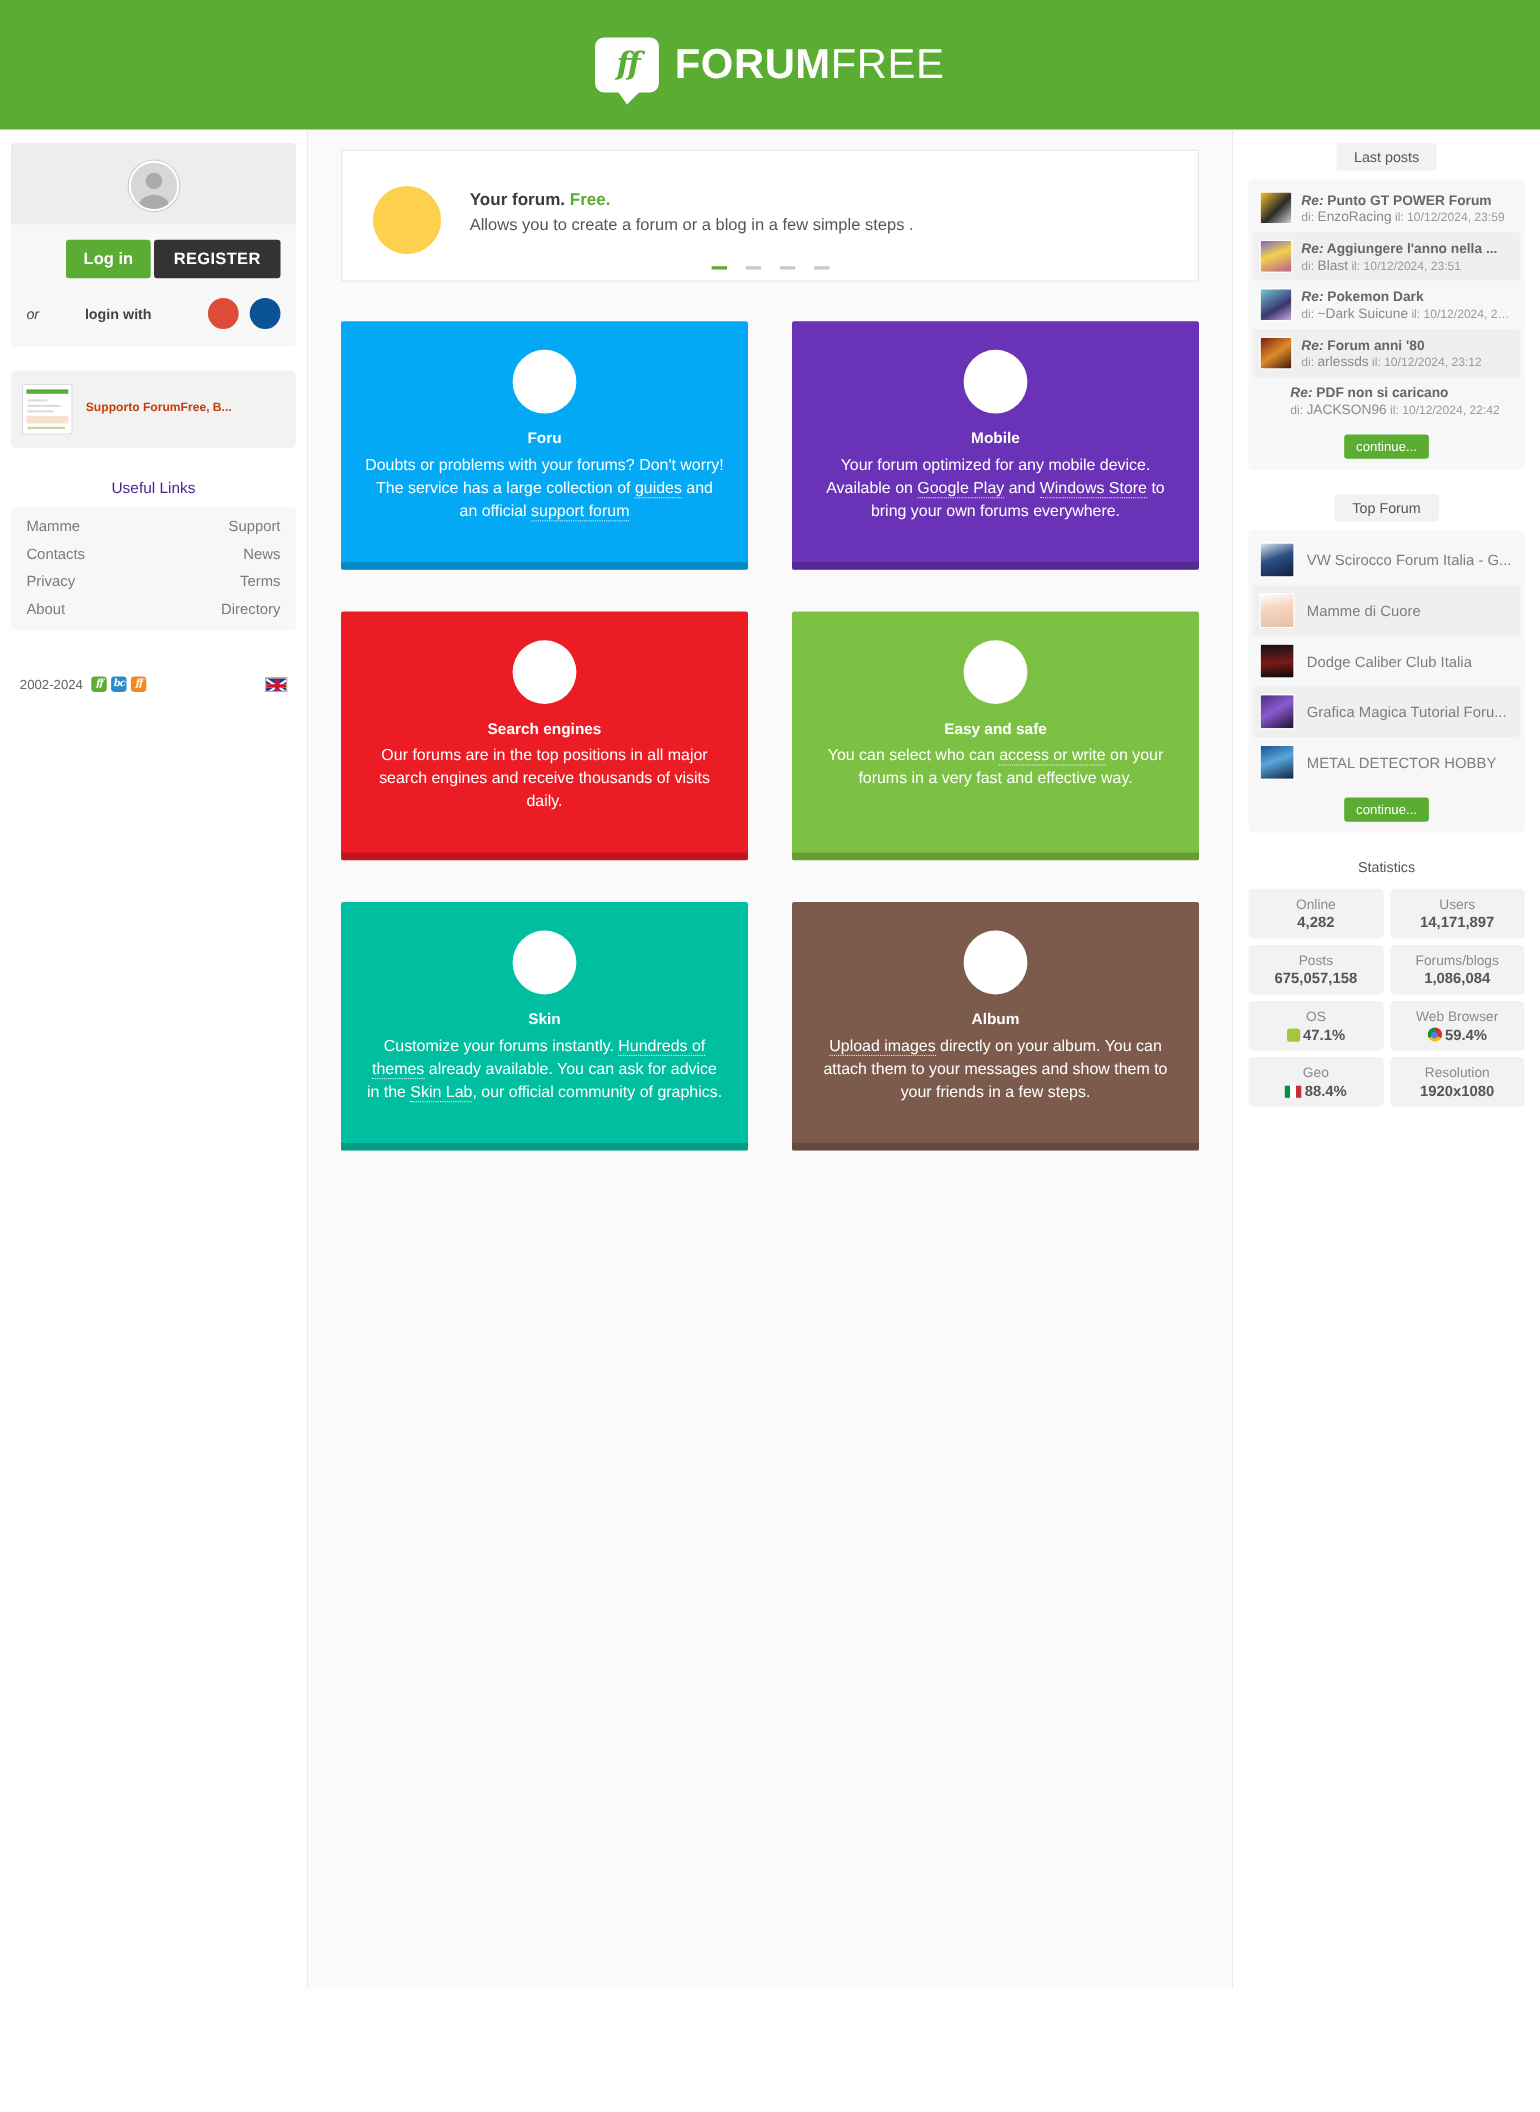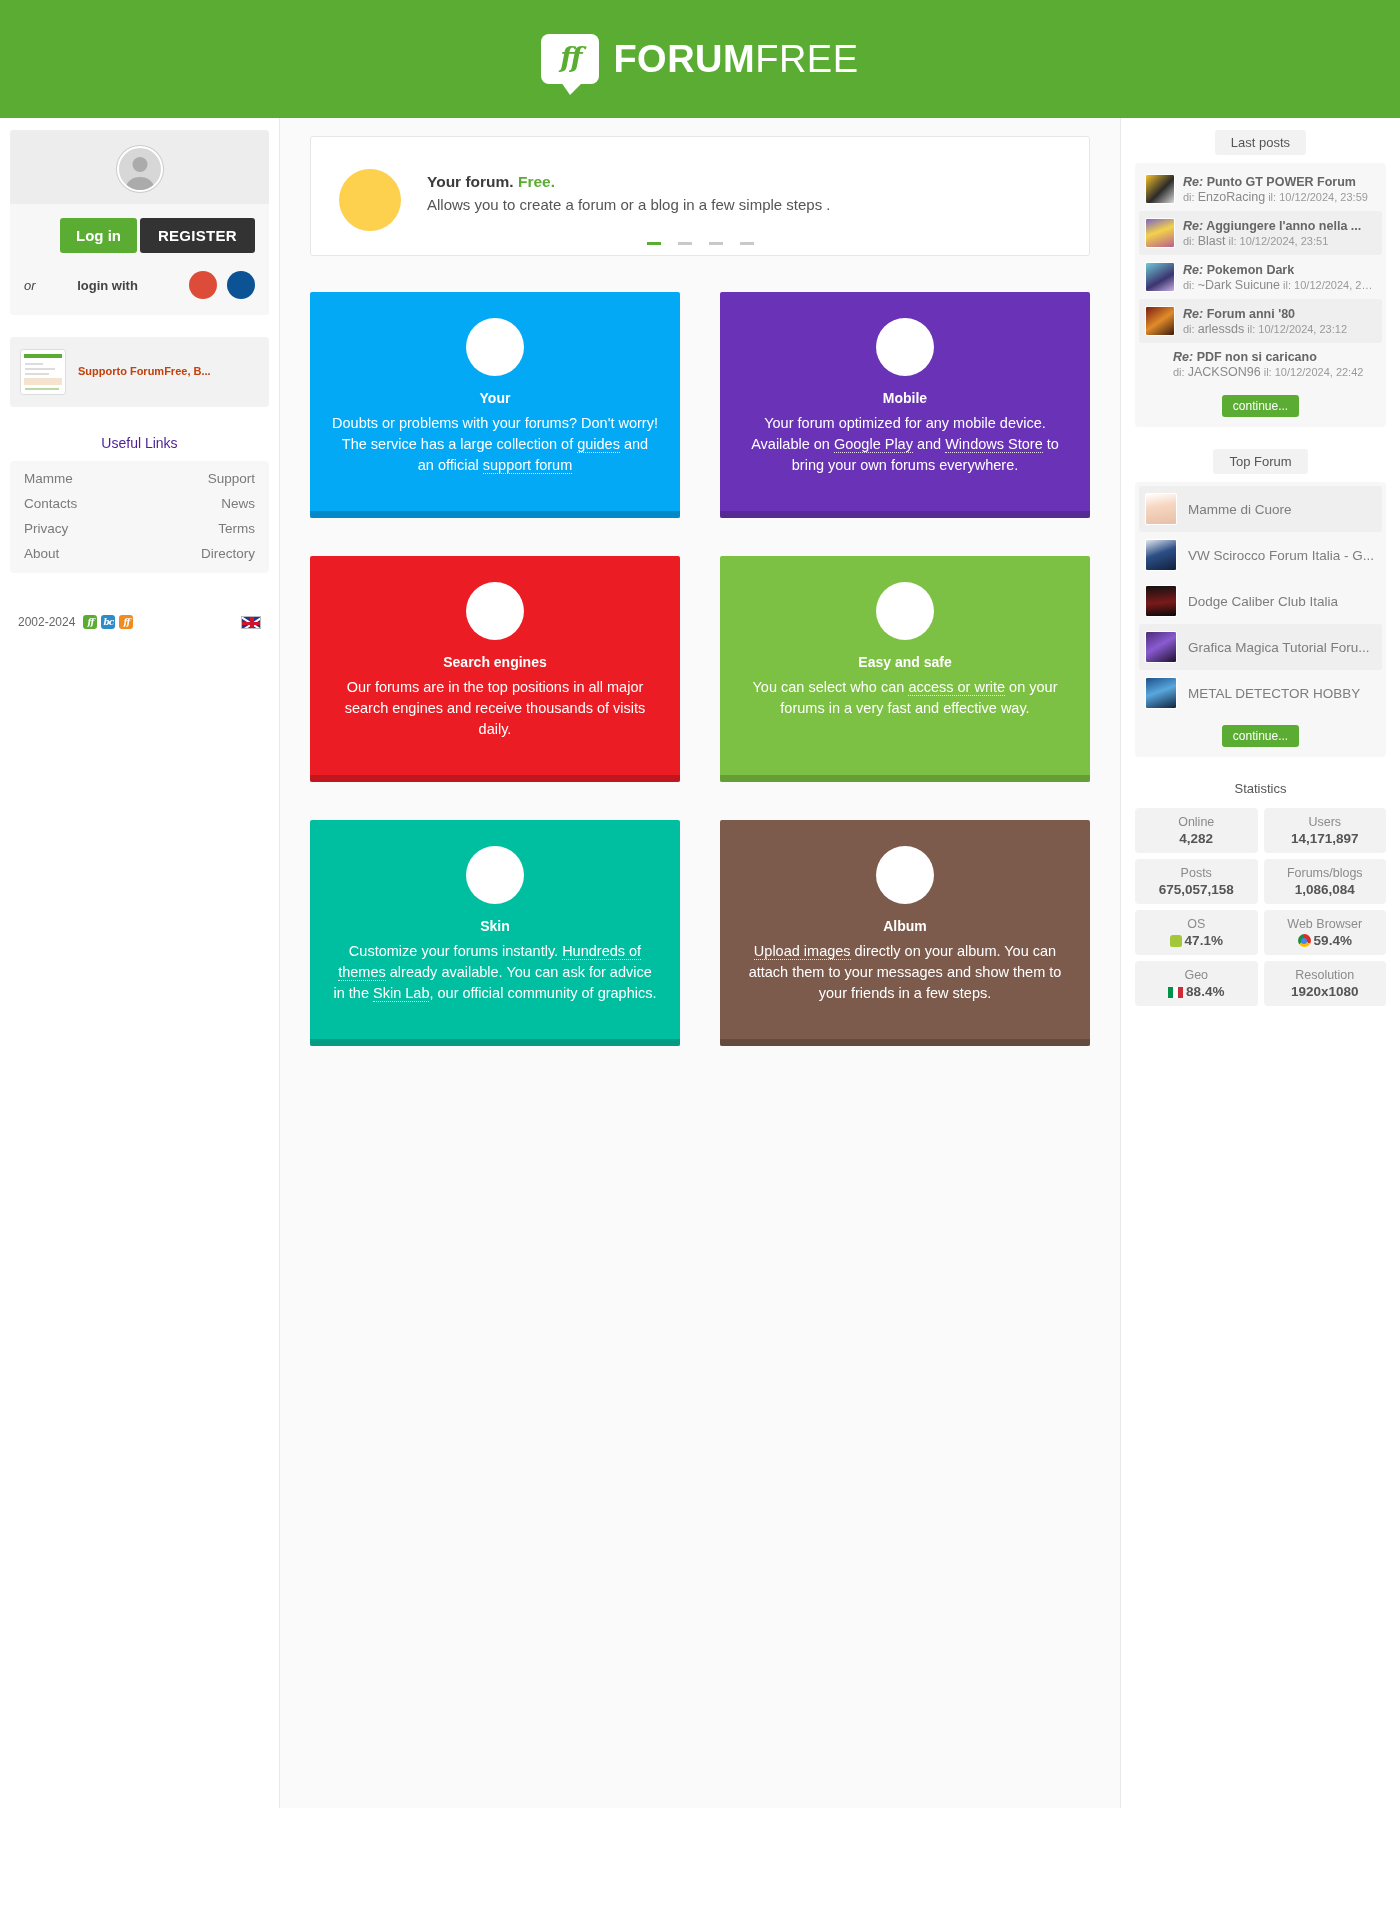--- a/index.html
+++ b/index.html
@@ -319,21 +319,21 @@
         <span class="dash active"></span>
         <span class="dash"></span>
         <span class="dash"></span>
         <span class="dash"></span>
       </div>
     </div>
 
     <div class="cards">
       <div class="card c-help">
         <div class="card-ico"></div>
-        <div class="card-title">Your</div>
+        <div class="card-title">Foru</div>
         <div class="card-body">Doubts or problems with your forums? Don't worry! The service has a large collection of <a href="#">guides</a> and an official <a href="#">support forum</a></div>
         <div class="foot"></div>
       </div>
       <div class="card c-mobile">
         <div class="card-ico"></div>
         <div class="card-title">Mobile</div>
         <div class="card-body">Your forum optimized for any mobile device. Available on <a href="#">Google Play</a> and <a href="#">Windows Store</a> to bring your own forums everywhere.</div>
         <div class="foot"></div>
       </div>
       <div class="card c-search">
@@ -405,29 +405,29 @@
       </div>
       <div class="cont-wrap">
         <button class="btn-continue">continue...</button>
       </div>
     </div>
 
     <div class="side-head" style="margin-top:22px;">
       <span>Top Forum</span>
     </div>
     <div class="side-box">
+      <div class="forum-item">
+        <div class="forum-th ft1"></div>
+        <div class="forum-name">VW Scirocco Forum Italia - G...</div>
+      </div>
       <div class="forum-item alt">
         <div class="forum-th ft2"></div>
         <div class="forum-name">Mamme di Cuore</div>
       </div>
       <div class="forum-item">
-        <div class="forum-th ft1"></div>
-        <div class="forum-name">VW Scirocco Forum Italia - G...</div>
-      </div>
-      <div class="forum-item">
         <div class="forum-th ft3"></div>
         <div class="forum-name">Dodge Caliber Club Italia</div>
       </div>
       <div class="forum-item alt">
         <div class="forum-th ft4"></div>
         <div class="forum-name">Grafica Magica Tutorial Foru...</div>
       </div>
       <div class="forum-item">
         <div class="forum-th ft5"></div>
         <div class="forum-name">METAL DETECTOR HOBBY</div>

